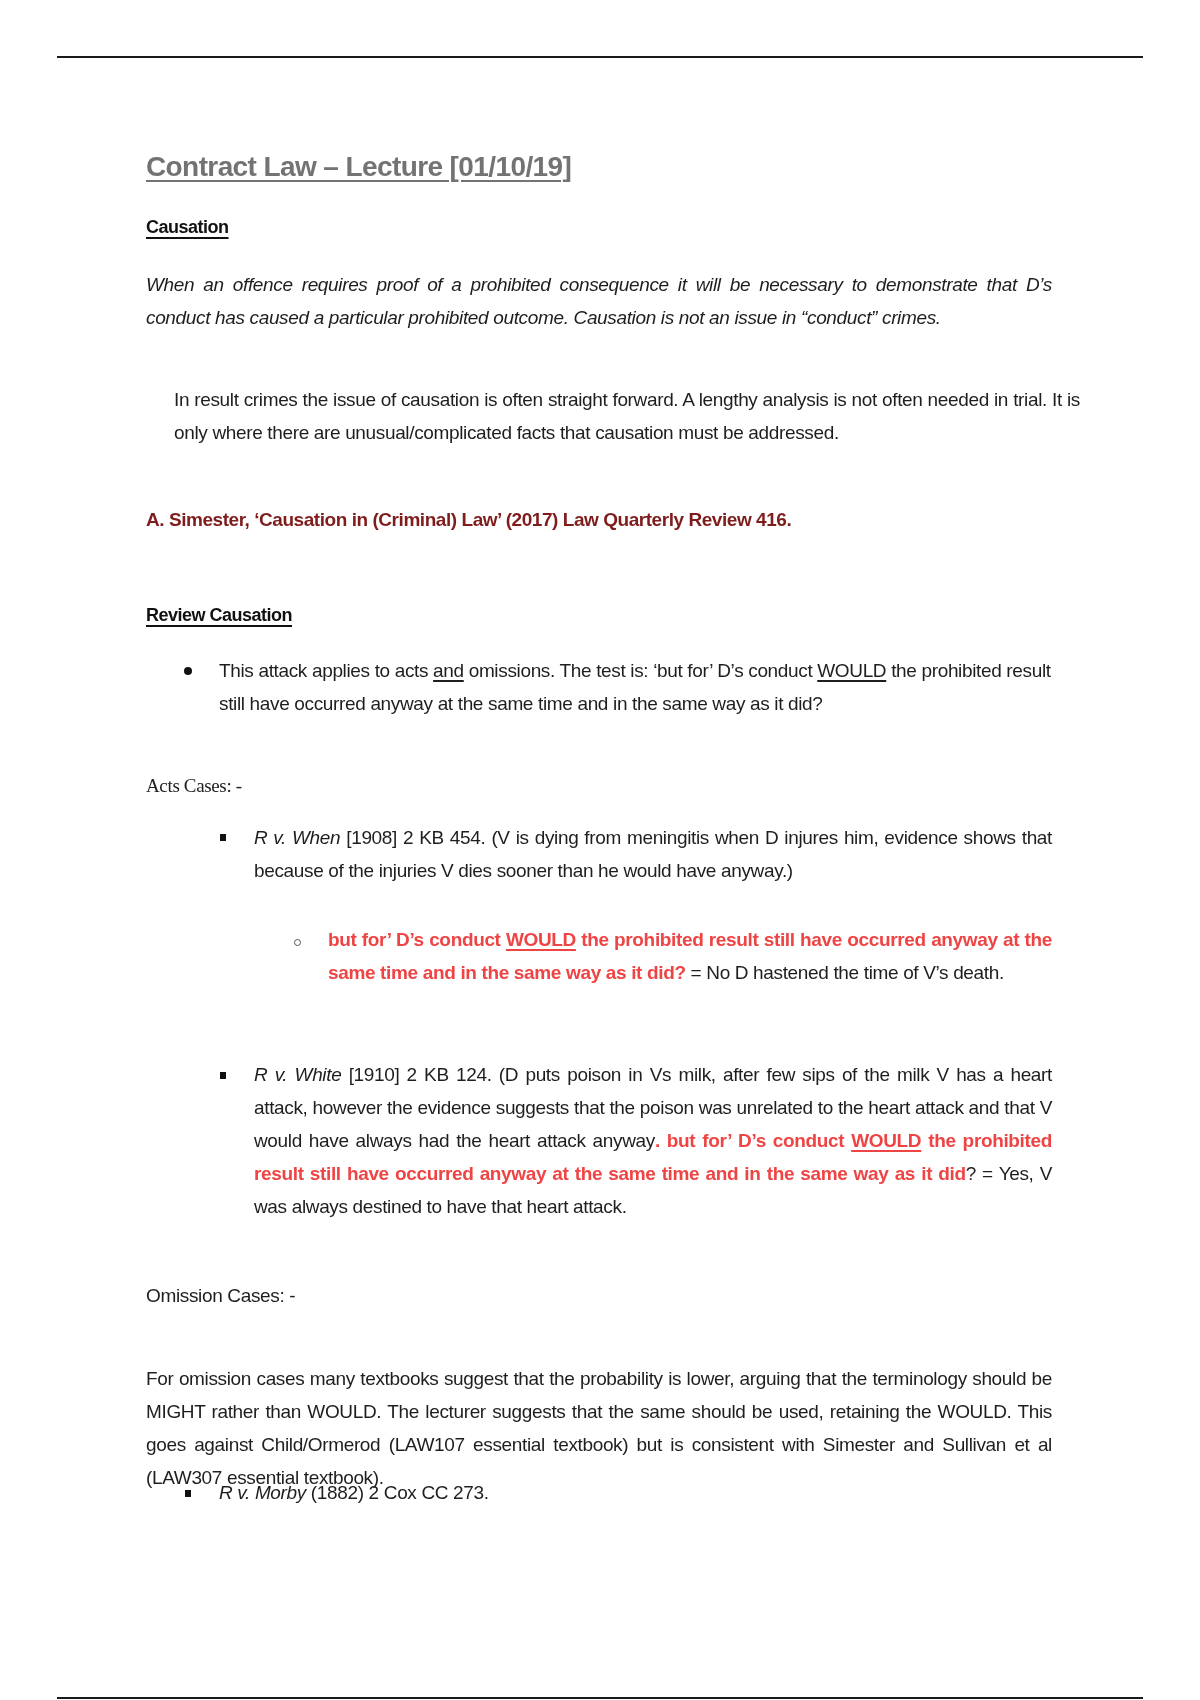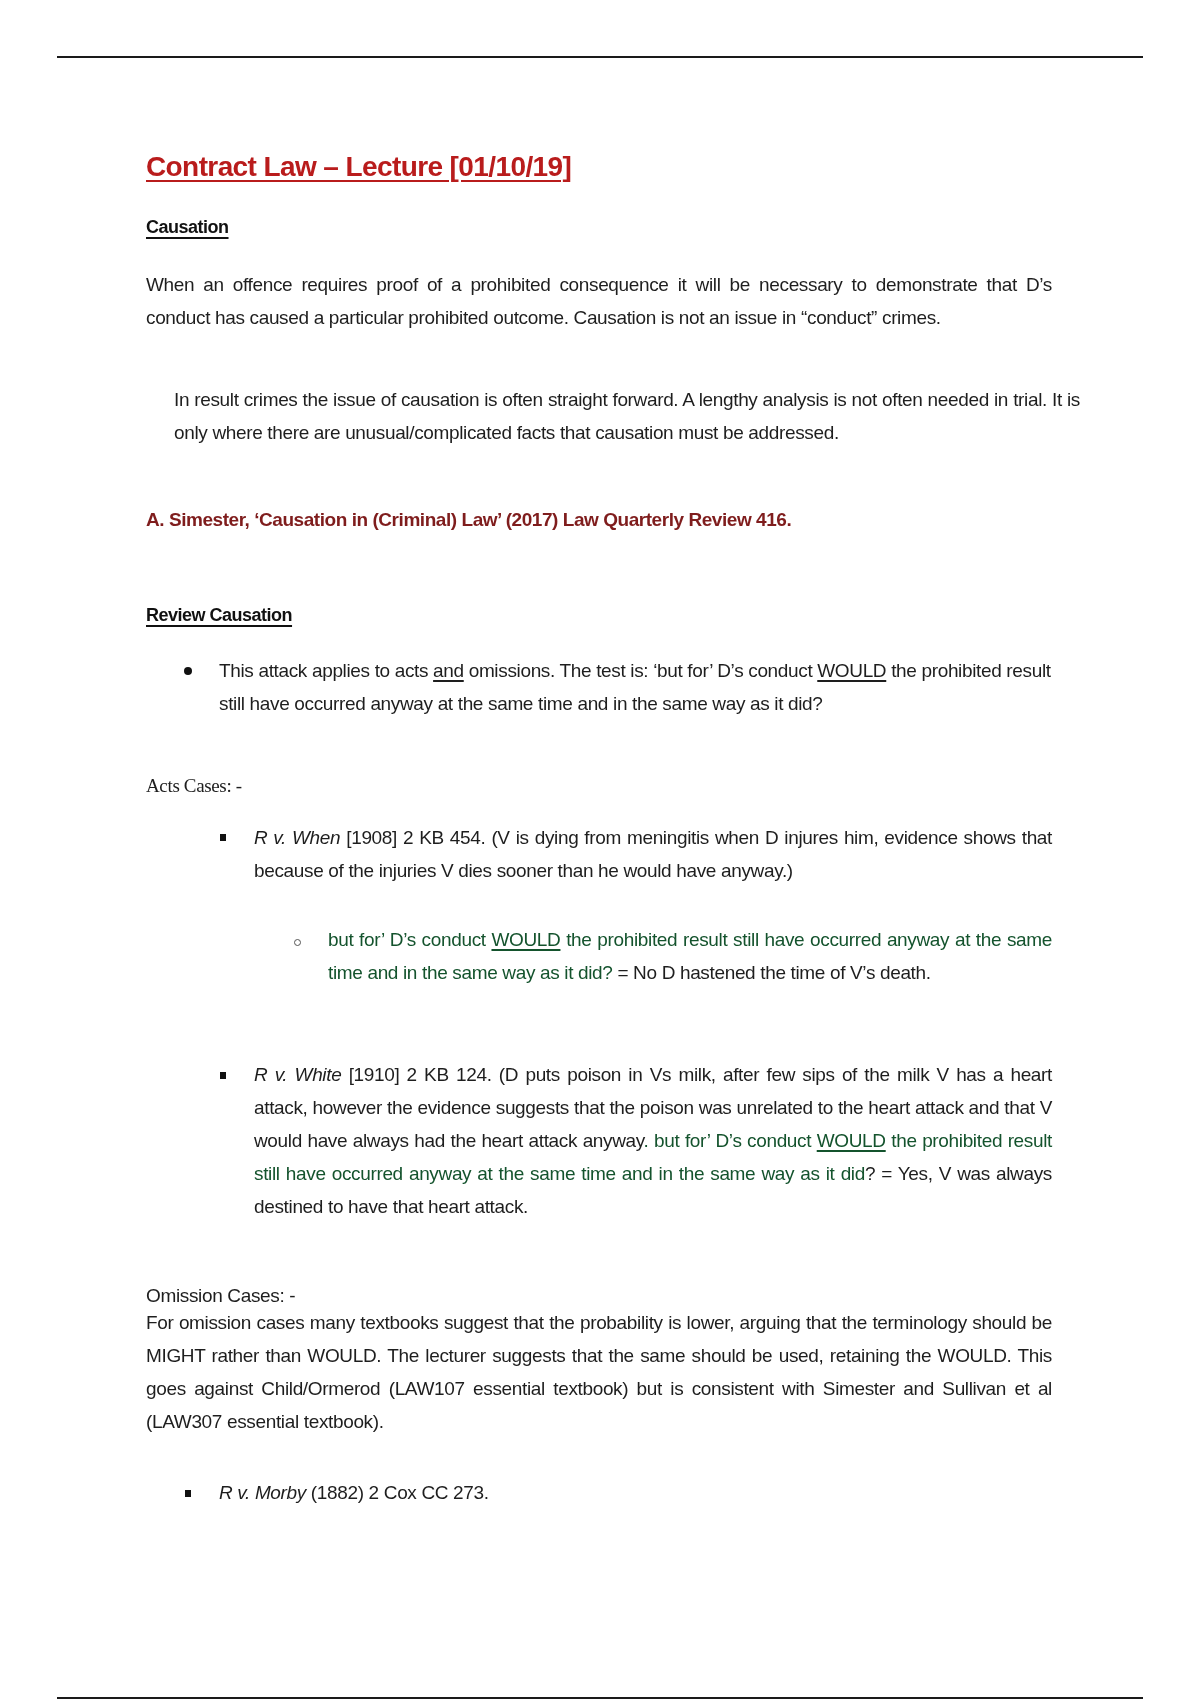--- a/index.html
+++ b/index.html
@@ -4,43 +4,43 @@
   <style>
     html, body { margin: 0; padding: 0; background: #ffffff; }
     body { width: 1200px; height: 1700px; position: relative; overflow: hidden;
            font-family: "Liberation Sans", sans-serif; color: #1e1e1e; }
     .rule { position: absolute; left: 57px; width: 1086px; height: 2px; background: #1a1a1a; }
     .rule.top { top: 56px; }
     .rule.bottom { top: 1697px; }
 
     .blk { position: absolute; left: 146px; width: 906px; }
     .title { font-weight: bold; font-size: 28px; line-height: 34px; text-decoration: underline;
-             text-decoration-thickness: 2px; text-underline-offset: 4px; color: #b91c1c;
+             text-decoration-thickness: 2px; text-underline-offset: 4px; color: #737373;
              letter-spacing: -0.6px; }
     .h2 { font-weight: bold; font-size: 18px; line-height: 30px; text-decoration: underline;
           text-decoration-thickness: 2px; text-underline-offset: 4px; color: #111; letter-spacing: -0.5px; }
     .p { font-size: 19px; line-height: 33px; text-align: justify; letter-spacing: -0.35px; }
     .p.left { text-align: left; }
-    .p b { font-weight: normal; color: #14532d; }
+    .p b { font-weight: bold; color: #ef4444; }
     .u { text-decoration: underline; text-underline-offset: 3px; text-decoration-thickness: 2px; }
     .cite { font-size: 19px; line-height: 33px; font-weight: bold; color: #7f1d1d; letter-spacing: -0.45px; }
     .dot { position: absolute; width: 8px; height: 8px; border-radius: 50%; background: #111; }
     .sq { position: absolute; width: 6px; height: 7px; background: #111; }
     .circ { position: absolute; width: 7px; height: 7px; border-radius: 50%; border: 1.3px solid #555; box-sizing: border-box; }
   </style>
 </head>
 <body>
 
 <div class="rule top"></div>
 
 <div class="blk title" style="top:150px;">Contract Law – Lecture [01/10/19]</div>
 
 <div class="blk h2" style="top:212px;">Causation</div>
 
-<div class="blk p" style="top:268px;">When an offence requires proof of a prohibited consequence it will be necessary to demonstrate that D’s conduct has caused a particular prohibited outcome. Causation is not an issue in “conduct” crimes.</div>
+<div class="blk p" style="top:268px;font-style:italic;">When an offence requires proof of a prohibited consequence it will be necessary to demonstrate that D’s conduct has caused a particular prohibited outcome. Causation is not an issue in “conduct” crimes.</div>
 
 <div class="blk p" style="top:383px;margin-left:28px;">In result crimes the issue of causation is often straight forward. A lengthy analysis is not often needed in trial. It is only where there are unusual/complicated facts that causation must be addressed.</div>
 
 <div class="blk cite" style="top:503px;">A. Simester, ‘Causation in (Criminal) Law’ (2017) Law Quarterly Review 416.</div>
 
 <div class="blk h2" style="top:600px;">Review Causation</div>
 
 <div>
   <span class="dot" style="left:184px; top:667px;"></span>
   <div class="p left" style="position:absolute; left:219px; top:654px; width:833px;"><span>This attack applies to acts </span><span class="u">and</span><span> omissions. The test is: ‘but for’ D’s conduct </span><span class="u">WOULD</span><span> the prohibited result still have occurred anyway at the same time and in the same way as it did?</span></div>
@@ -55,20 +55,20 @@
   <div class="p" style="position:absolute; left:328px; top:923px; width:724px;"><b>but for’ D’s conduct </b><b class="u">WOULD</b><b> the prohibited result still have occurred anyway at the same time and in the same way as it did?</b><span> = No D hastened the time of V’s death.</span></div>
 </div>
 
 <div>
   <span class="sq" style="left:220px; top:1072px;"></span>
   <div class="p" style="position:absolute; left:254px; top:1058px; width:798px;"><i>R v. White</i><span> [1910] 2 KB 124. (D puts poison in Vs milk, after few sips of the milk V has a heart attack, however the evidence suggests that the poison was unrelated to the heart attack and that V would have always had the heart attack anyway</span><b>. but for’ D’s conduct </b><b class="u">WOULD</b><b> the prohibited result still have occurred anyway at the same time and in the same way as it did</b><span>? = Yes, V was always destined to have that heart attack.</span></div>
 </div>
 
 <div class="blk p" style="top:1279px;">Omission Cases: -</div>
 
-<div class="blk p" style="top:1306px;">For omission cases many textbooks suggest that the probability is lower, arguing that the terminology should be MIGHT rather than WOULD. The lecturer suggests that the same should be used, retaining the WOULD. This goes against Child/Ormerod (LAW107 essential textbook) but is consistent with Simester and Sullivan et al (LAW307 essential textbook).</div>
+<div class="blk p" style="top:1362px;">For omission cases many textbooks suggest that the probability is lower, arguing that the terminology should be MIGHT rather than WOULD. The lecturer suggests that the same should be used, retaining the WOULD. This goes against Child/Ormerod (LAW107 essential textbook) but is consistent with Simester and Sullivan et al (LAW307 essential textbook).</div>
 
 <div>
   <span class="sq" style="left:185px; top:1490px;"></span>
   <div class="p left" style="position:absolute; left:219px; top:1476px; width:833px;"><i>R v. Morby</i><span> (1882) 2 Cox CC 273.</span></div>
 </div>
 
 <div class="rule bottom"></div>
 
 </body></html>

